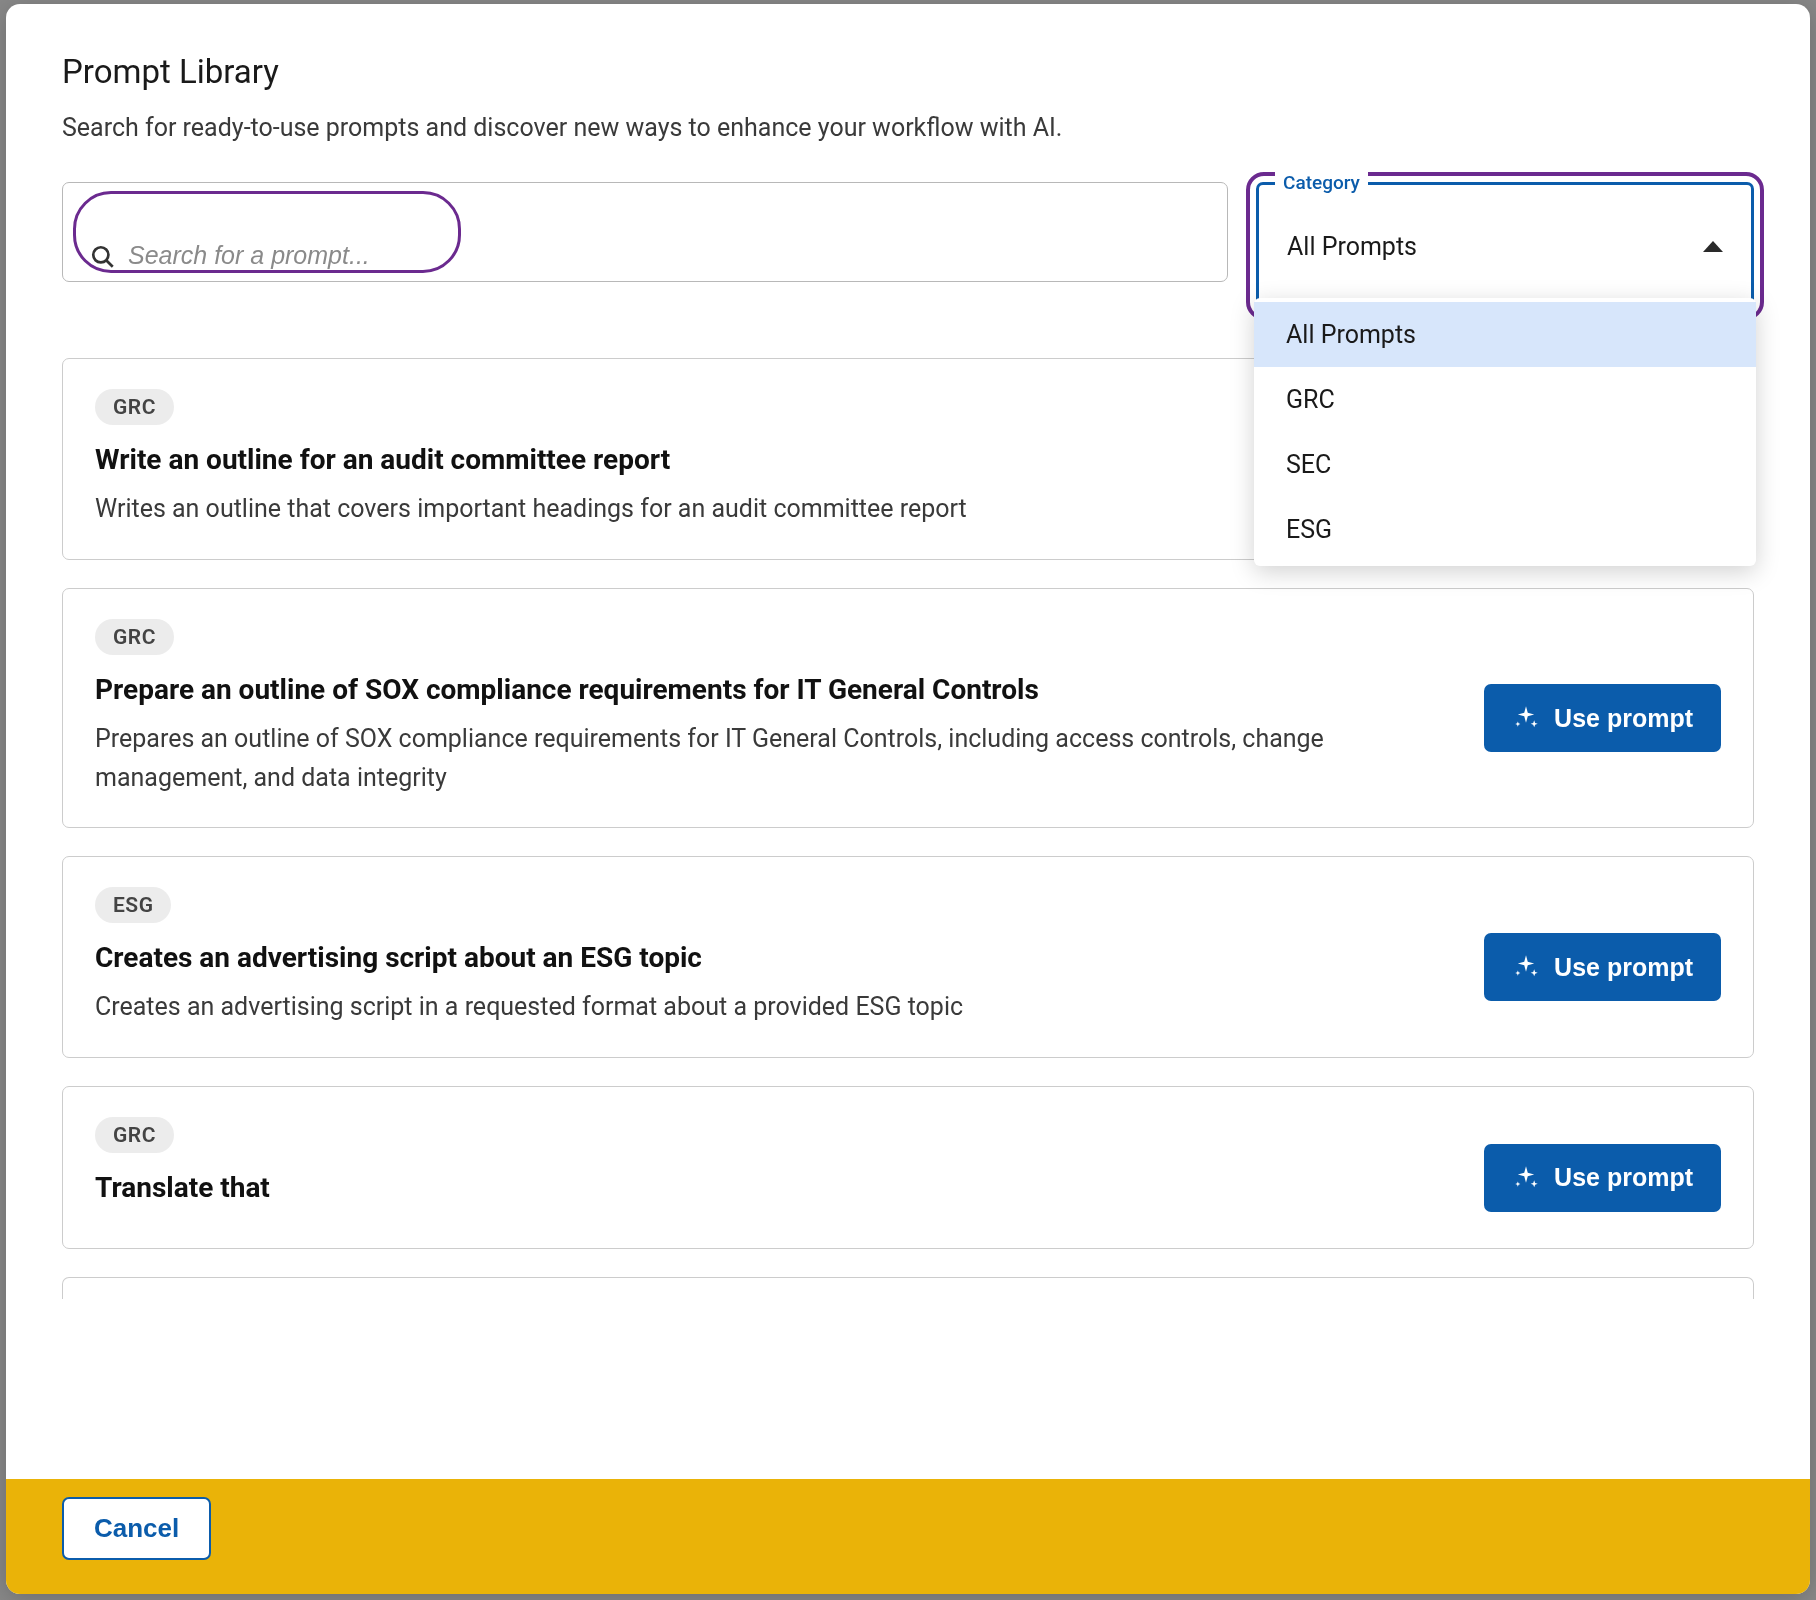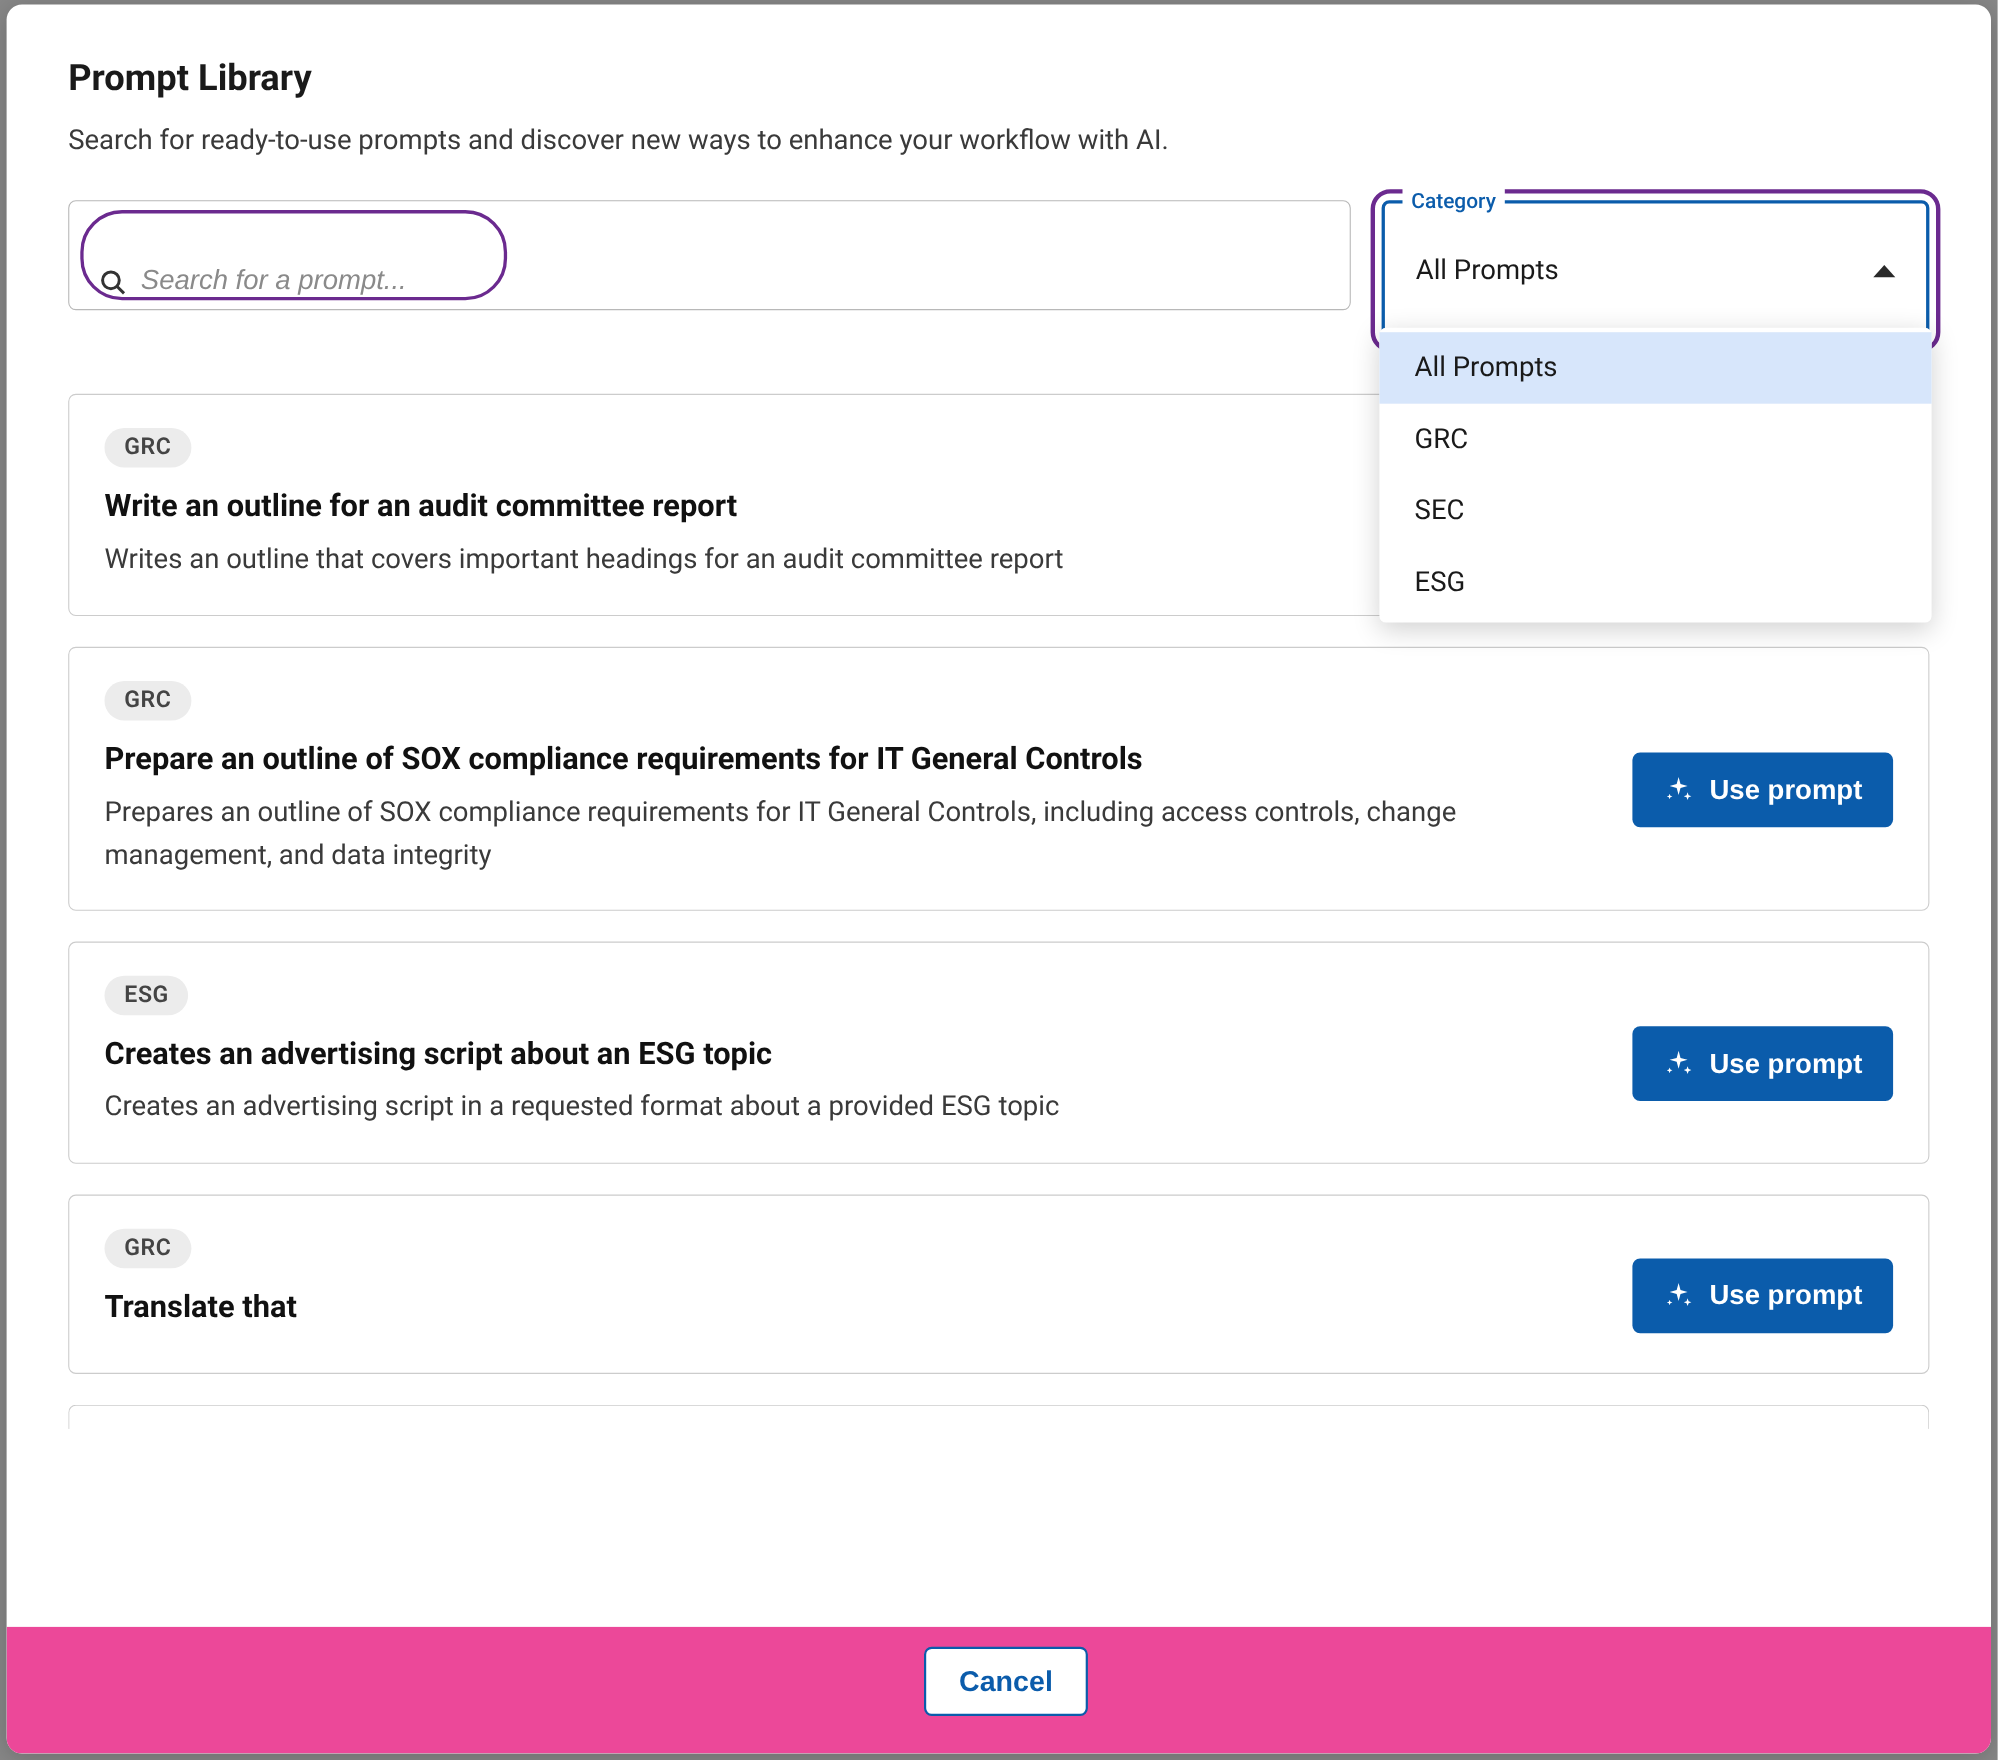--- a/index.html
+++ b/index.html
@@ -28,21 +28,21 @@
       overflow: hidden;
     }
     .modal-body {
       flex: 1;
       padding: 48px 56px 24px 56px;
       overflow-y: auto;
       position: relative;
     }
     .page-title {
       font-size: 33px;
-      font-weight: 700;
+      font-weight: 400;
       color: #1a1a1a;
       margin-bottom: 22px;
     }
     .page-subtitle {
       font-size: 25px;
       color: #3a3a3a;
       margin-bottom: 40px;
     }
     .toolbar-row {
       display: flex;
@@ -214,22 +214,22 @@
     .partial-card {
       border: 1.5px solid #ccc;
       border-top-left-radius: 7px;
       border-top-right-radius: 7px;
       border-bottom: none;
       height: 22px;
     }
     .modal-footer {
       padding: 18px 43px 34px 56px;
       display: flex;
-      justify-content: center;
-      background: #ec4899;
+      justify-content: flex-start;
+      background: #eab308;
     }
     .cancel-btn {
       background: #fff;
       border: 2px solid #0b5cab;
       color: #0b5cab;
       font-size: 26px;
       font-weight: 600;
       padding: 14px 30px;
       border-radius: 7px;
       cursor: pointer;

